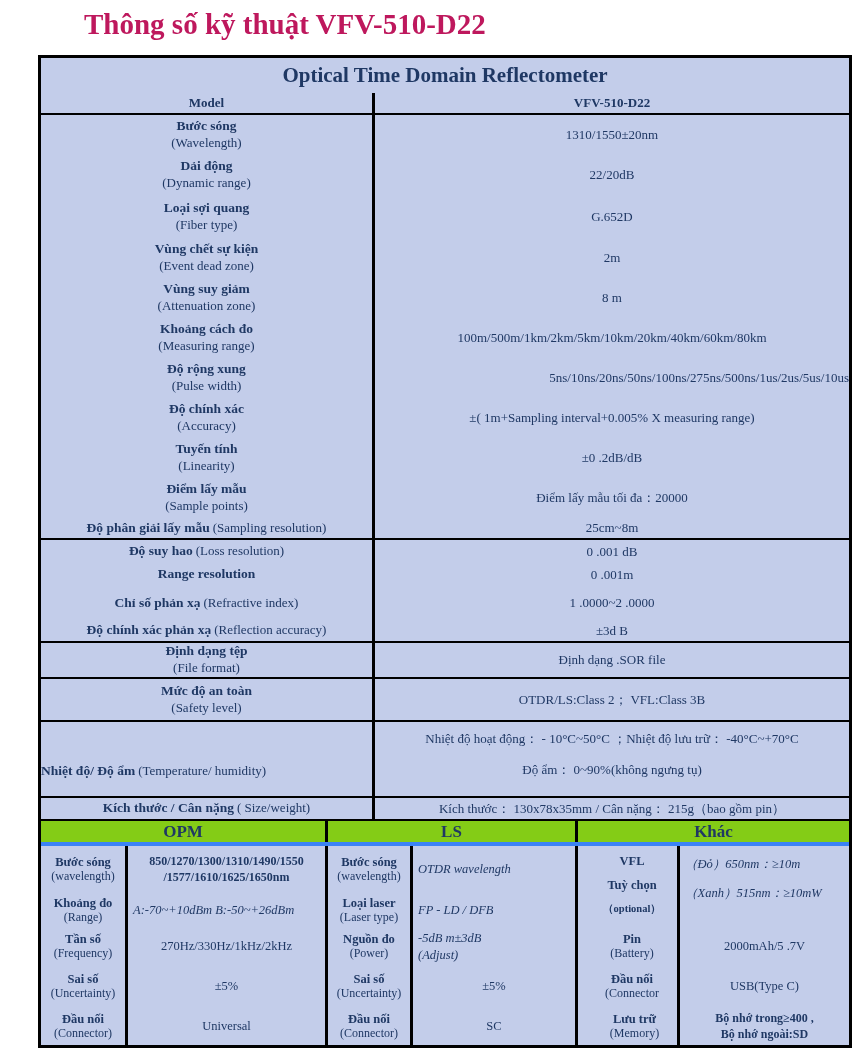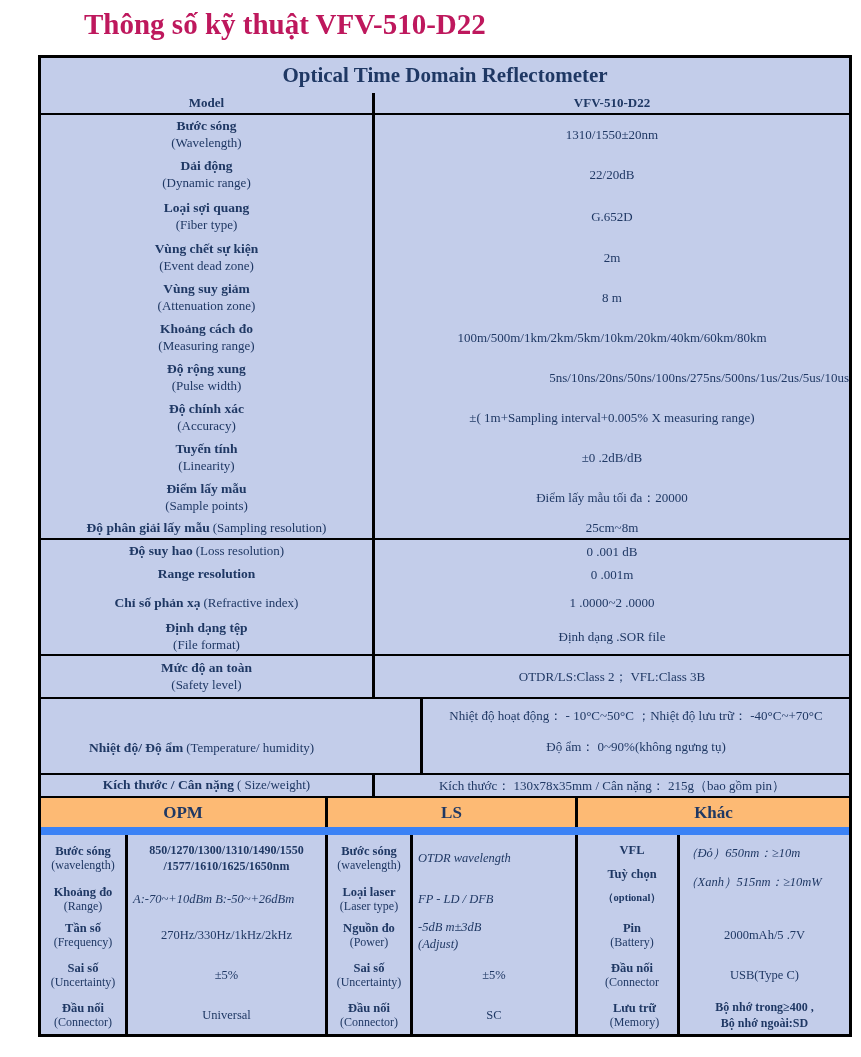--- a/index.html
+++ b/index.html
@@ -28,35 +28,35 @@
   .row { display: flex; width: 100%; }
   .lbl {
     width: 334px; flex: 0 0 334px;
     border-right: 3px solid #000;
     display: flex; flex-direction: column; align-items: center; justify-content: center;
     text-align: center; line-height: 1.25;
   }
   .lbl .vi { font-weight: bold; font-size: 13.5px; }
   .lbl .en { font-weight: normal; font-size: 13px; }
   .lbl.inline { flex-direction: row; gap: 3px; align-items: center; }
-  .lbl.top { justify-content: flex-start; padding-top: 24px; margin-left: 48px; }
+  .lbl.top { justify-content: flex-start; padding-top: 24px; }
   .val {
     flex: 1; display: flex; align-items: center; justify-content: center;
     font-size: 13px; text-align: center; line-height: 1.2;
   }
   .val.right { justify-content: flex-end; margin-left: 21px; }
   .val.col { flex-direction: column; justify-content: flex-start; padding-top: 9px; gap: 15px; }
   .h22{height:22px}.h23{height:23px}.h34{height:34px}.h36{height:36px}
   .h40{height:40px}.h43{height:43px}.h76{height:76px}
   .bb { border-bottom: 2px solid #000; }
   .model-row .lbl, .model-row .val { font-weight: bold; font-size: 13px; }
 
   .gheader {
-    display: flex; height: 37px; background: #fdba74;
-    border-bottom: 8px solid #3b82f6;
+    display: flex; height: 25px; background: #84cc16;
+    border-bottom: 4px solid #3b82f6;
   }
   .gcell {
     display:flex; align-items:center; justify-content:center;
     font-size: 17px; font-weight: bold;
   }
   .gcell.c1 { width: 287px; border-right: 3px solid #000; }
   .gcell.c2 { width: 250px; border-right: 3px solid #000; }
   .gcell.c3 { flex: 1; }
 
   .bottom { display: flex; height: 199px; }
@@ -205,20 +205,27 @@
   </div>
 
   <div class="row h34">
     <div class="lbl inline">
       <span class="vi">Chỉ số phản xạ</span>
       <span class="en">(Refractive index)</span>
     </div>
     <div class="val">1 .0000~2 .0000</div>
   </div>
 
+  <div class="row h23 bb">
+    <div class="lbl inline">
+      <span class="vi">Độ chính xác phản xạ</span>
+      <span class="en">(Reflection accuracy)</span>
+    </div>
+    <div class="val">±3d B</div>
+  </div>
 
   <div class="row h36 bb">
     <div class="lbl">
       <span class="vi">Định dạng tệp</span>
       <span class="en">(File format)</span>
     </div>
     <div class="val">Định dạng .SOR file</div>
   </div>
 
   <div class="row h43 bb">

